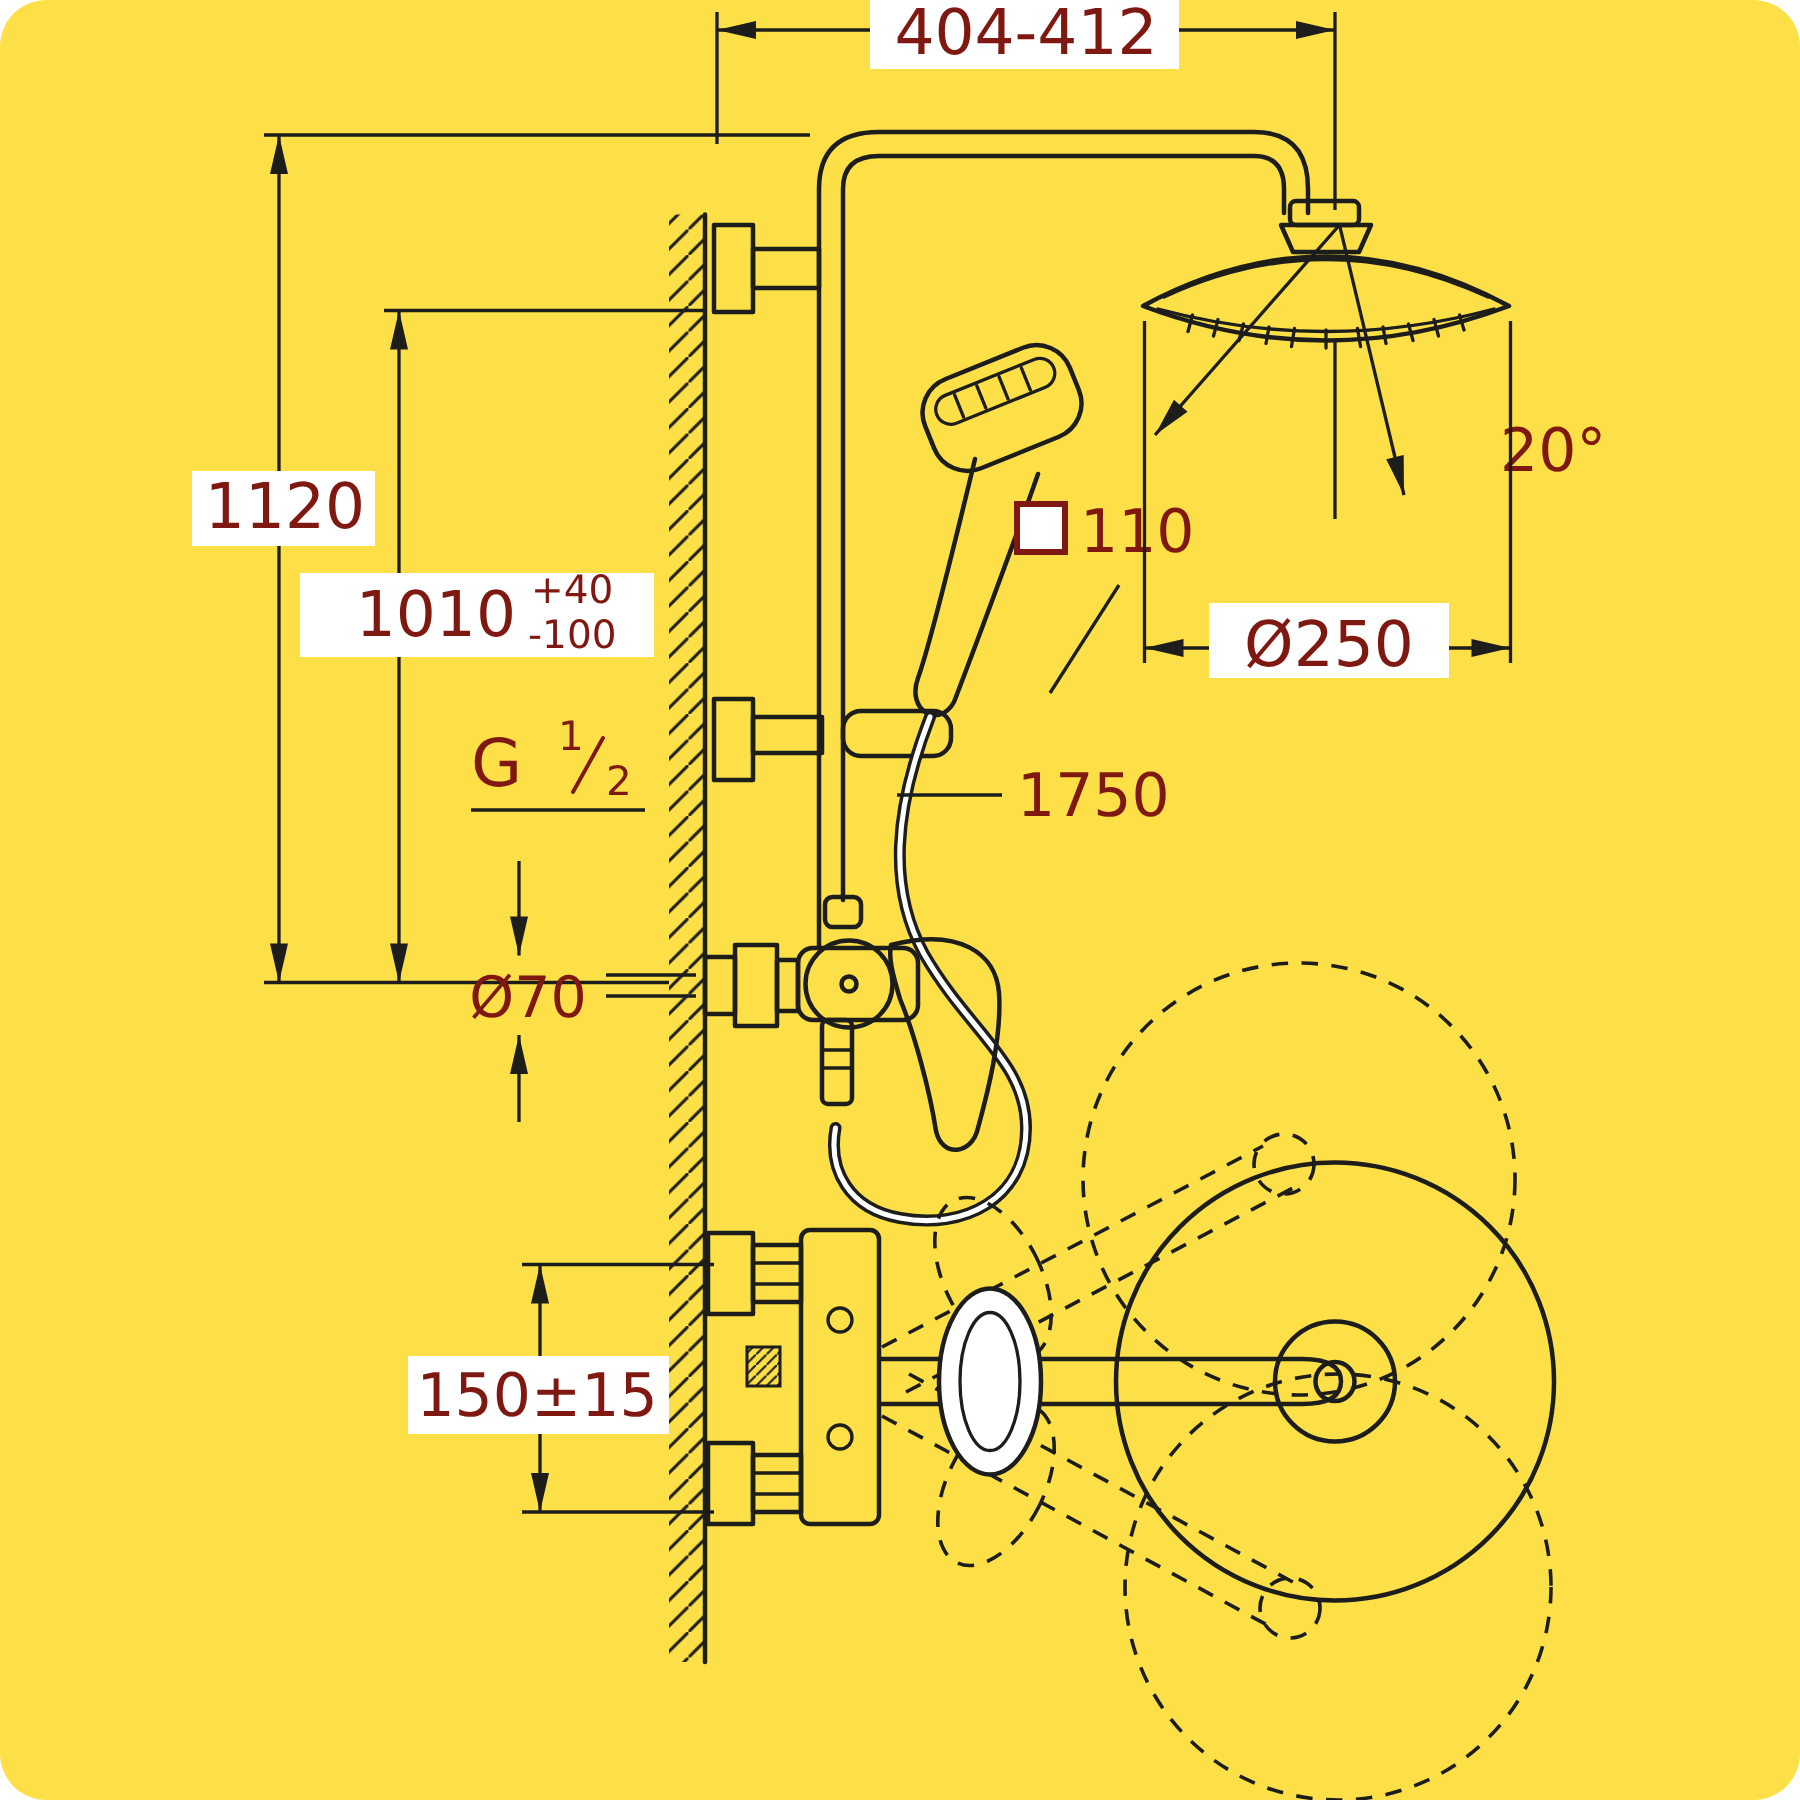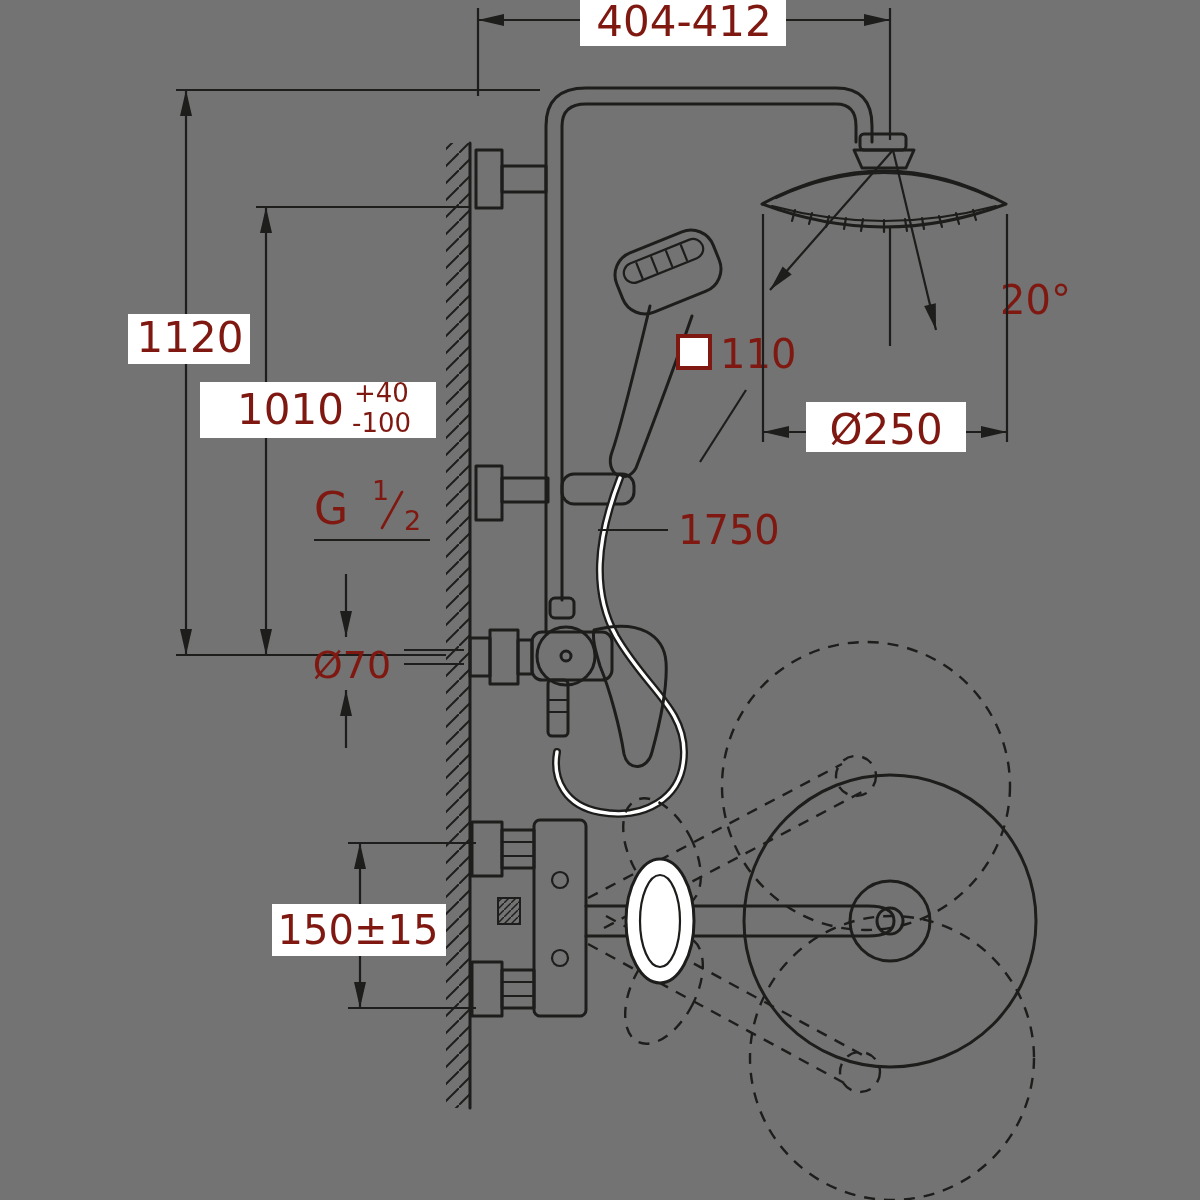--- a/index.html
+++ b/index.html
@@ -1,16 +1,16 @@
 <!DOCTYPE html>
 <html><head>
 <meta charset="utf-8">
 <style>
   html,body{margin:0;padding:0;background:#ffffff;}
-  .stage{width:1200px;height:1200px;position:relative;background:#737373;}
+  .stage{width:1200px;height:1200px;position:relative;background:#fde047;border-radius:31px;}
   svg{display:block;}
   .ln  {stroke:#1d1d1b;fill:none;stroke-width:3;stroke-linecap:round;stroke-linejoin:round;}
   .ln2 {stroke:#1d1d1b;fill:none;stroke-width:2.2;stroke-linecap:round;stroke-linejoin:round;}
   .lnF {stroke:#1d1d1b;fill:#ffffff;stroke-width:3;}
   .dim {stroke:#1d1d1b;fill:none;stroke-width:2.2;}
   .dash{stroke:#1d1d1b;fill:none;stroke-width:2.4;stroke-dasharray:11 9;}
   .hoseA{fill:none;stroke:#1d1d1b;stroke-width:8;stroke-linecap:round;}
   .hoseB{fill:none;stroke:#ffffff;stroke-width:3.4;stroke-linecap:round;}
   .bg  {fill:#ffffff;stroke:none;}
   .txt {fill:#7f1810;font-family:"DejaVu Sans","Liberation Sans",sans-serif;}

